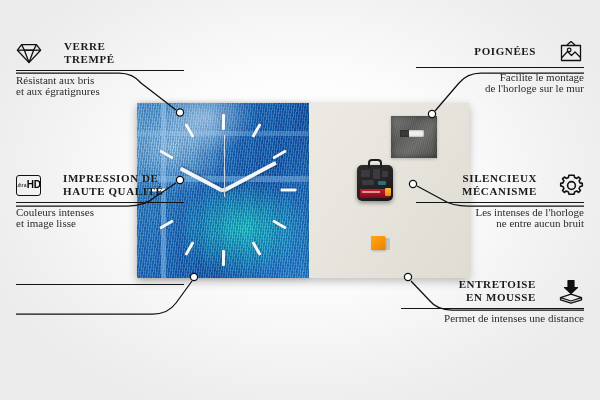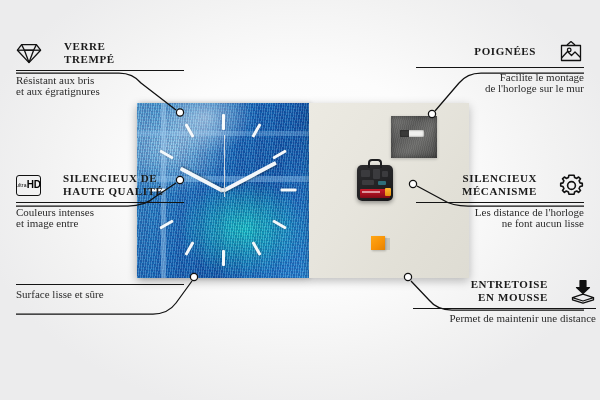--- a/index.html
+++ b/index.html
@@ -210,32 +210,31 @@
     <div class="co-sub">et aux égratignures</div>
   </div>
 
   <div class="callout left" style="left:16px; top:172px; width:200px;">
     <div class="co-head">
       <span class="icon" style="position:relative; width:25px; height:21px; border:1.3px solid #111; border-radius:3px; display:flex; flex-direction:row; align-items:center; justify-content:center; line-height:1;">
         <span style="font-size:5px; font-family:'Liberation Sans',sans-serif; letter-spacing:.2px;">ultra</span>
         <span style="font-size:10px; font-weight:bold; font-family:'Liberation Sans',sans-serif; margin-top:-1px;">HD</span>
       </span>
       <span>
-        <div class="co-title">SILENCIEUX DE</div>
+        <div class="co-title">IMPRESSION DE</div>
         <div class="co-title">HAUTE QUALITÉ</div>
       </span>
     </div>
     <div class="co-rule" style="margin:4px 0 4px 0; width:168px;"></div>
     <div class="co-sub">Couleurs intenses</div>
-    <div class="co-sub">et image entre</div>
+    <div class="co-sub">et image lisse</div>
   </div>
 
   <div class="callout left" style="left:16px; top:280px; width:185px;">
     <div class="co-rule" style="margin:4px 0 4px 0; width:168px;"></div>
-    <div class="co-sub">Surface lisse et sûre</div>
     <div class="co-sub"></div>
   </div>
 
   <div class="callout right" style="left:399px; top:40px; width:185px;">
     <div class="co-head">
       <span>
         <div class="co-title">POIGNÉES</div>
       </span>
       <span class="icon" style="position:relative;">
         <svg width="26" height="23" viewBox="0 0 26 23">
@@ -262,39 +261,39 @@
       <span class="icon" style="position:relative;">
         <svg width="25" height="25" viewBox="0 0 25 25">
           <g fill="none" stroke="#111" stroke-width="1.6" stroke-linejoin="round">
             <path d="M12.5,2.2 l2.6,0 0.5,2.3 2.1,0.9 1.9,-1.4 1.9,1.9 -1.4,1.9 0.9,2.1 2.3,0.5 0,2.6 -2.3,0.5 -0.9,2.1 1.4,1.9 -1.9,1.9 -1.9,-1.4 -2.1,0.9 -0.5,2.3 -2.6,0 -2.6,0 -0.5,-2.3 -2.1,-0.9 -1.9,1.4 -1.9,-1.9 1.4,-1.9 -0.9,-2.1 -2.3,-0.5 0,-2.6 2.3,-0.5 0.9,-2.1 -1.4,-1.9 1.9,-1.9 1.9,1.4 2.1,-0.9 0.5,-2.3 z"></path>
             <circle cx="12.5" cy="12.5" r="3.9"></circle>
           </g>
         </svg>
       </span>
     </div>
     <div class="co-rule" style="margin:4px 0 4px auto; width:168px;"></div>
-    <div class="co-sub">Les distance de l'horloge</div>
-    <div class="co-sub">ne font aucun lisse</div>
-  </div>
-
-  <div class="callout right" style="left:396px; top:278px; width:200px;">
+    <div class="co-sub">Les intenses de l'horloge</div>
+    <div class="co-sub">ne entre aucun bruit</div>
+  </div>
+
+  <div class="callout right" style="left:384px; top:278px; width:200px;">
     <div class="co-head">
       <span>
         <div class="co-title">ENTRETOISE</div>
         <div class="co-title">EN MOUSSE</div>
       </span>
       <span class="icon" style="position:relative;">
         <svg width="26" height="25" viewBox="0 0 26 25">
           <g fill="#111" stroke="#111" stroke-width="1.2" stroke-linejoin="round">
             <path d="M10,1.5 h6 v7 h3.5 l-6.5,6 -6.5,-6 h3.5 z"></path>
           </g>
           <g fill="none" stroke="#111" stroke-width="1.3" stroke-linejoin="round">
             <path d="M13,15.2 L23.5,18.6 L13,22 L2.5,18.6 Z"></path>
             <path d="M2.5,18.6 v2.2 L13,24.2 L23.5,20.8 v-2.2"></path>
           </g>
         </svg>
       </span>
     </div>
     <div class="co-rule" style="margin:4px 0 4px auto; width:183px;"></div>
-    <div class="co-sub">Permet de maintenir une distance</div>
+    <div class="co-sub">Permet de intenses une distance</div>
   </div>
 
 </div>
 
 </body></html>

